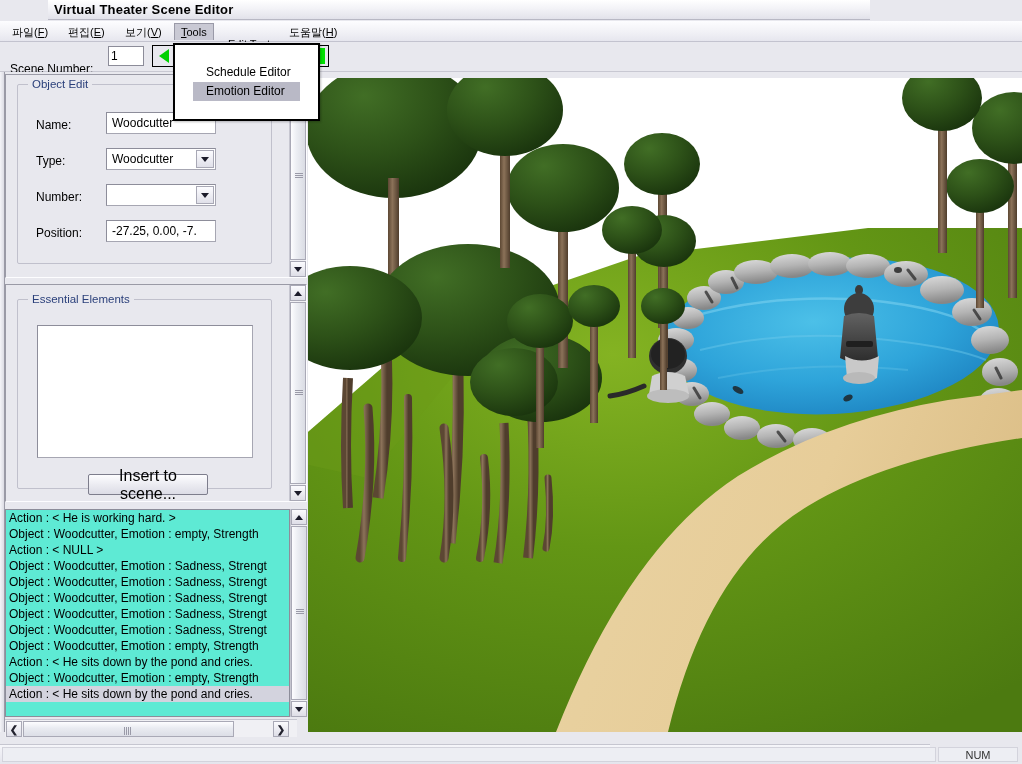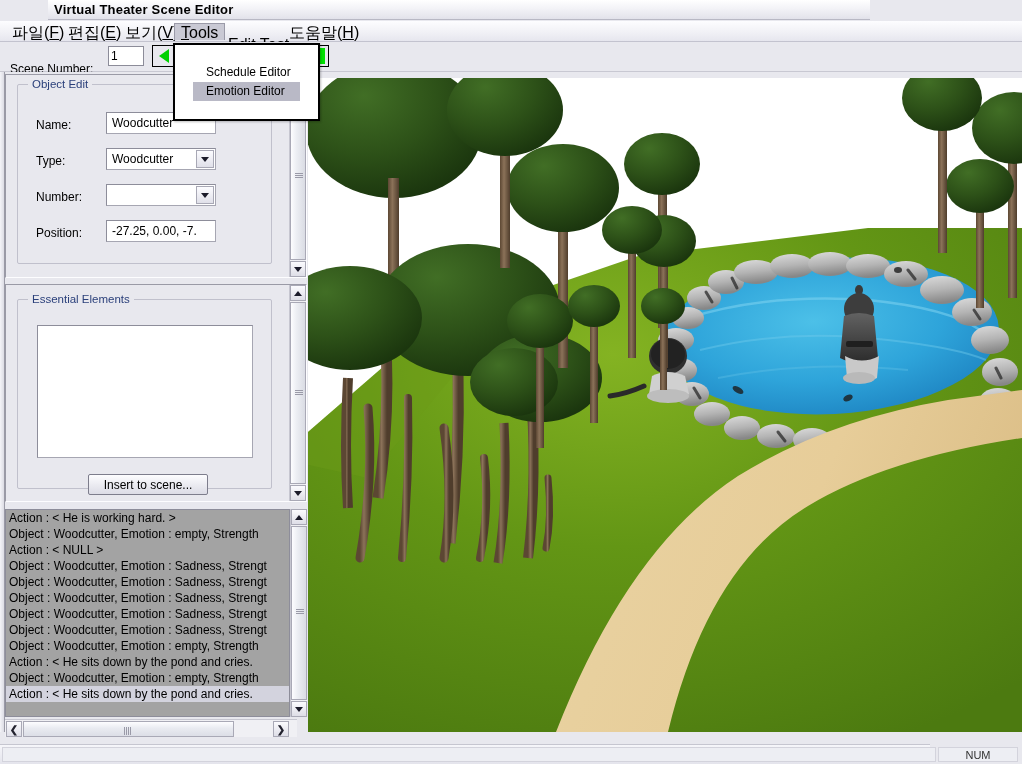--- a/index.html
+++ b/index.html
@@ -34,21 +34,21 @@
 
   
   #menubar {
     position: absolute; left: 0; top: 21px; width: 1022px; height: 21px;
     background: linear-gradient(to bottom, #fdfdff 0%, #f0f0f5 60%, #e6e6ee 100%);
     border-bottom: 1px solid #c3c3cf;
   }
   .menu-item {
     position: absolute; top: 2px; height: 17px;
     padding: 2px 6px 0 6px;
-    font-size: 16px; line-height: 15px;
+    font-size: 11px; line-height: 15px;
     white-space: nowrap;
     cursor: default;
     text-align: right;
   }
   .menu-item.active {
     background: #c9c9d4;
     border: 1px solid #9a9aa8;
     border-bottom: none;
     padding-top: 1px;
   }
@@ -219,30 +219,30 @@
     position: absolute; top: 5px; width: 7px; height: 8px;
     background: repeating-linear-gradient(to right,#9a9aa8 0 1px,transparent 1px 2px);
   }
 
   
   .btn {
     position: absolute;
     background: linear-gradient(to bottom,#fdfdff,#eaeaf0 55%,#dcdce6);
     border: 1px solid #7d7d8c;
     border-radius: 2px;
-    font-size: 12px; text-align: center;
+    font-size: 16px; text-align: center;
     display: flex; align-items: center; justify-content: center;
     cursor: default;
   }
 
   
   #loglist {
     position: absolute; left: 5px; top: 437px;
     width: 285px; height: 208px;
-    background: #a3a3a3;
+    background: #5eead4;
     border: 1px solid #8d8d9a;
     overflow: hidden;
   }
   .log-row {
     height: 16px; line-height: 16px;
     font-size: 12px; padding-left: 3px;
     white-space: nowrap; overflow: hidden;
     cursor: default;
   }
   .log-row.hl { background: #d3d3de; }

